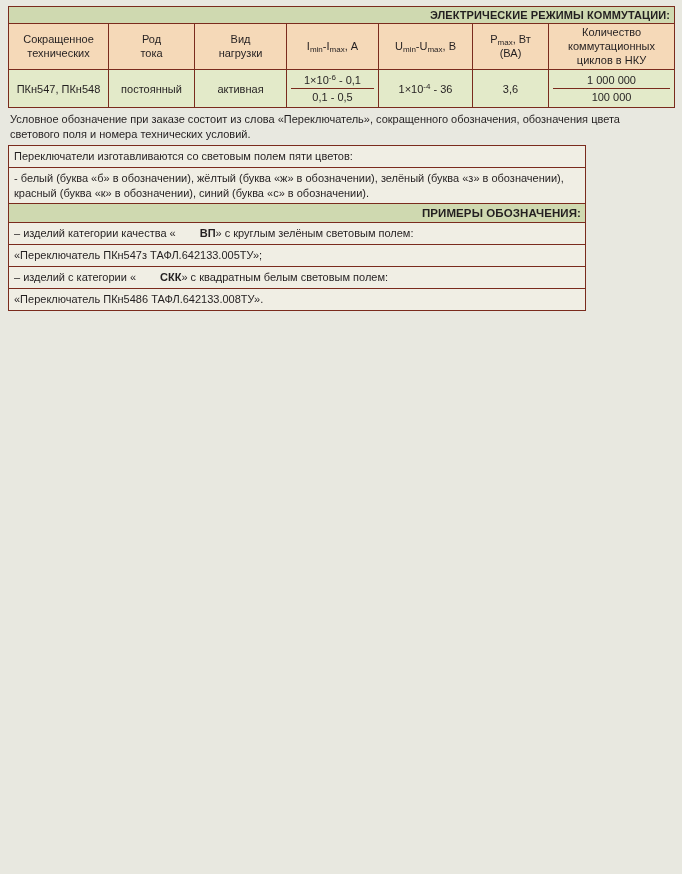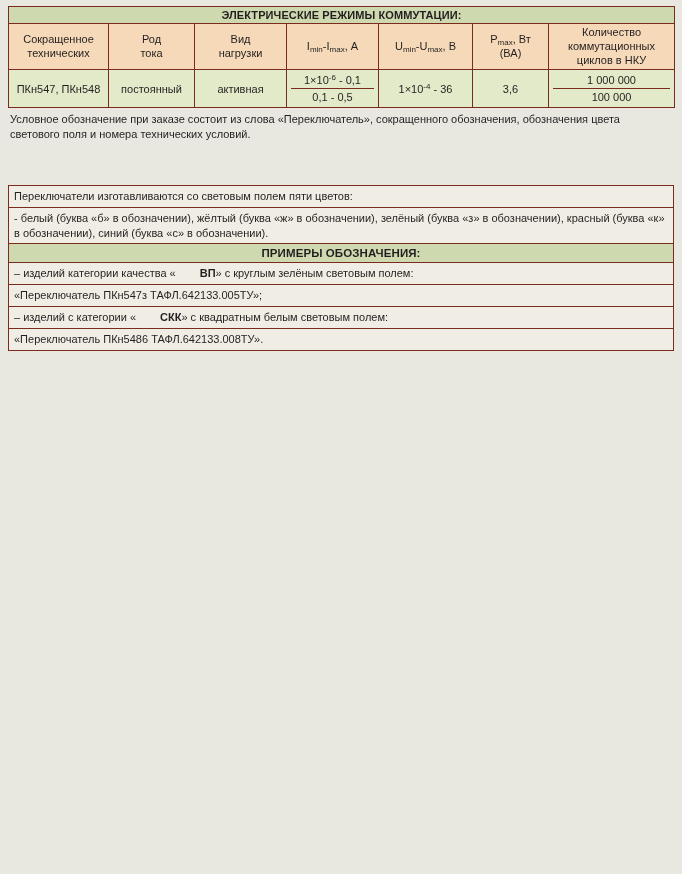--- a/index.html
+++ b/index.html
@@ -24,21 +24,21 @@
     table-layout: fixed;
   }
   table.main td, table.main th {
     border: 1px solid #7a2b1d;
     padding: 2px 4px;
     font-size: 11px;
     vertical-align: middle;
   }
   .hdr-band {
     background: #cfd9b0;
-    text-align: center;
+    text-align: right;
     font-weight: bold;
     font-size: 11.5px;
     padding: 3px 4px;
     letter-spacing: 0.1px;
   }
   .col-head {
     background: #f5d9b8;
     text-align: center;
     font-weight: normal;
     font-size: 11px;
@@ -72,21 +72,21 @@
     top: -4px;
   }
   .intro {
     font-size: 11px;
     line-height: 1.35;
     padding: 4px 2px 3px 2px;
     width: 666px;
     box-sizing: border-box;
   }
   .intro b { font-weight: normal; }
-  .spacer-table { border-collapse: collapse; width: 666px; table-layout: fixed; margin-top: 40px; }
+  .spacer-table { border-collapse: collapse; width: 578px; table-layout: fixed; }
   .spacer-table td { border: 1px solid #7a2b1d; }
   b.inl { font-weight: bold; padding-left: 24px; }
   .sub-split { padding: 0; margin-left: 12px; }
   .sub-split .r {
     border-bottom: 1px solid #7a2b1d;
     padding: 2px 4px;
     text-align: center;
     font-size: 11px;
   }
   .sub-split .r:last-child { border-bottom: none; }

